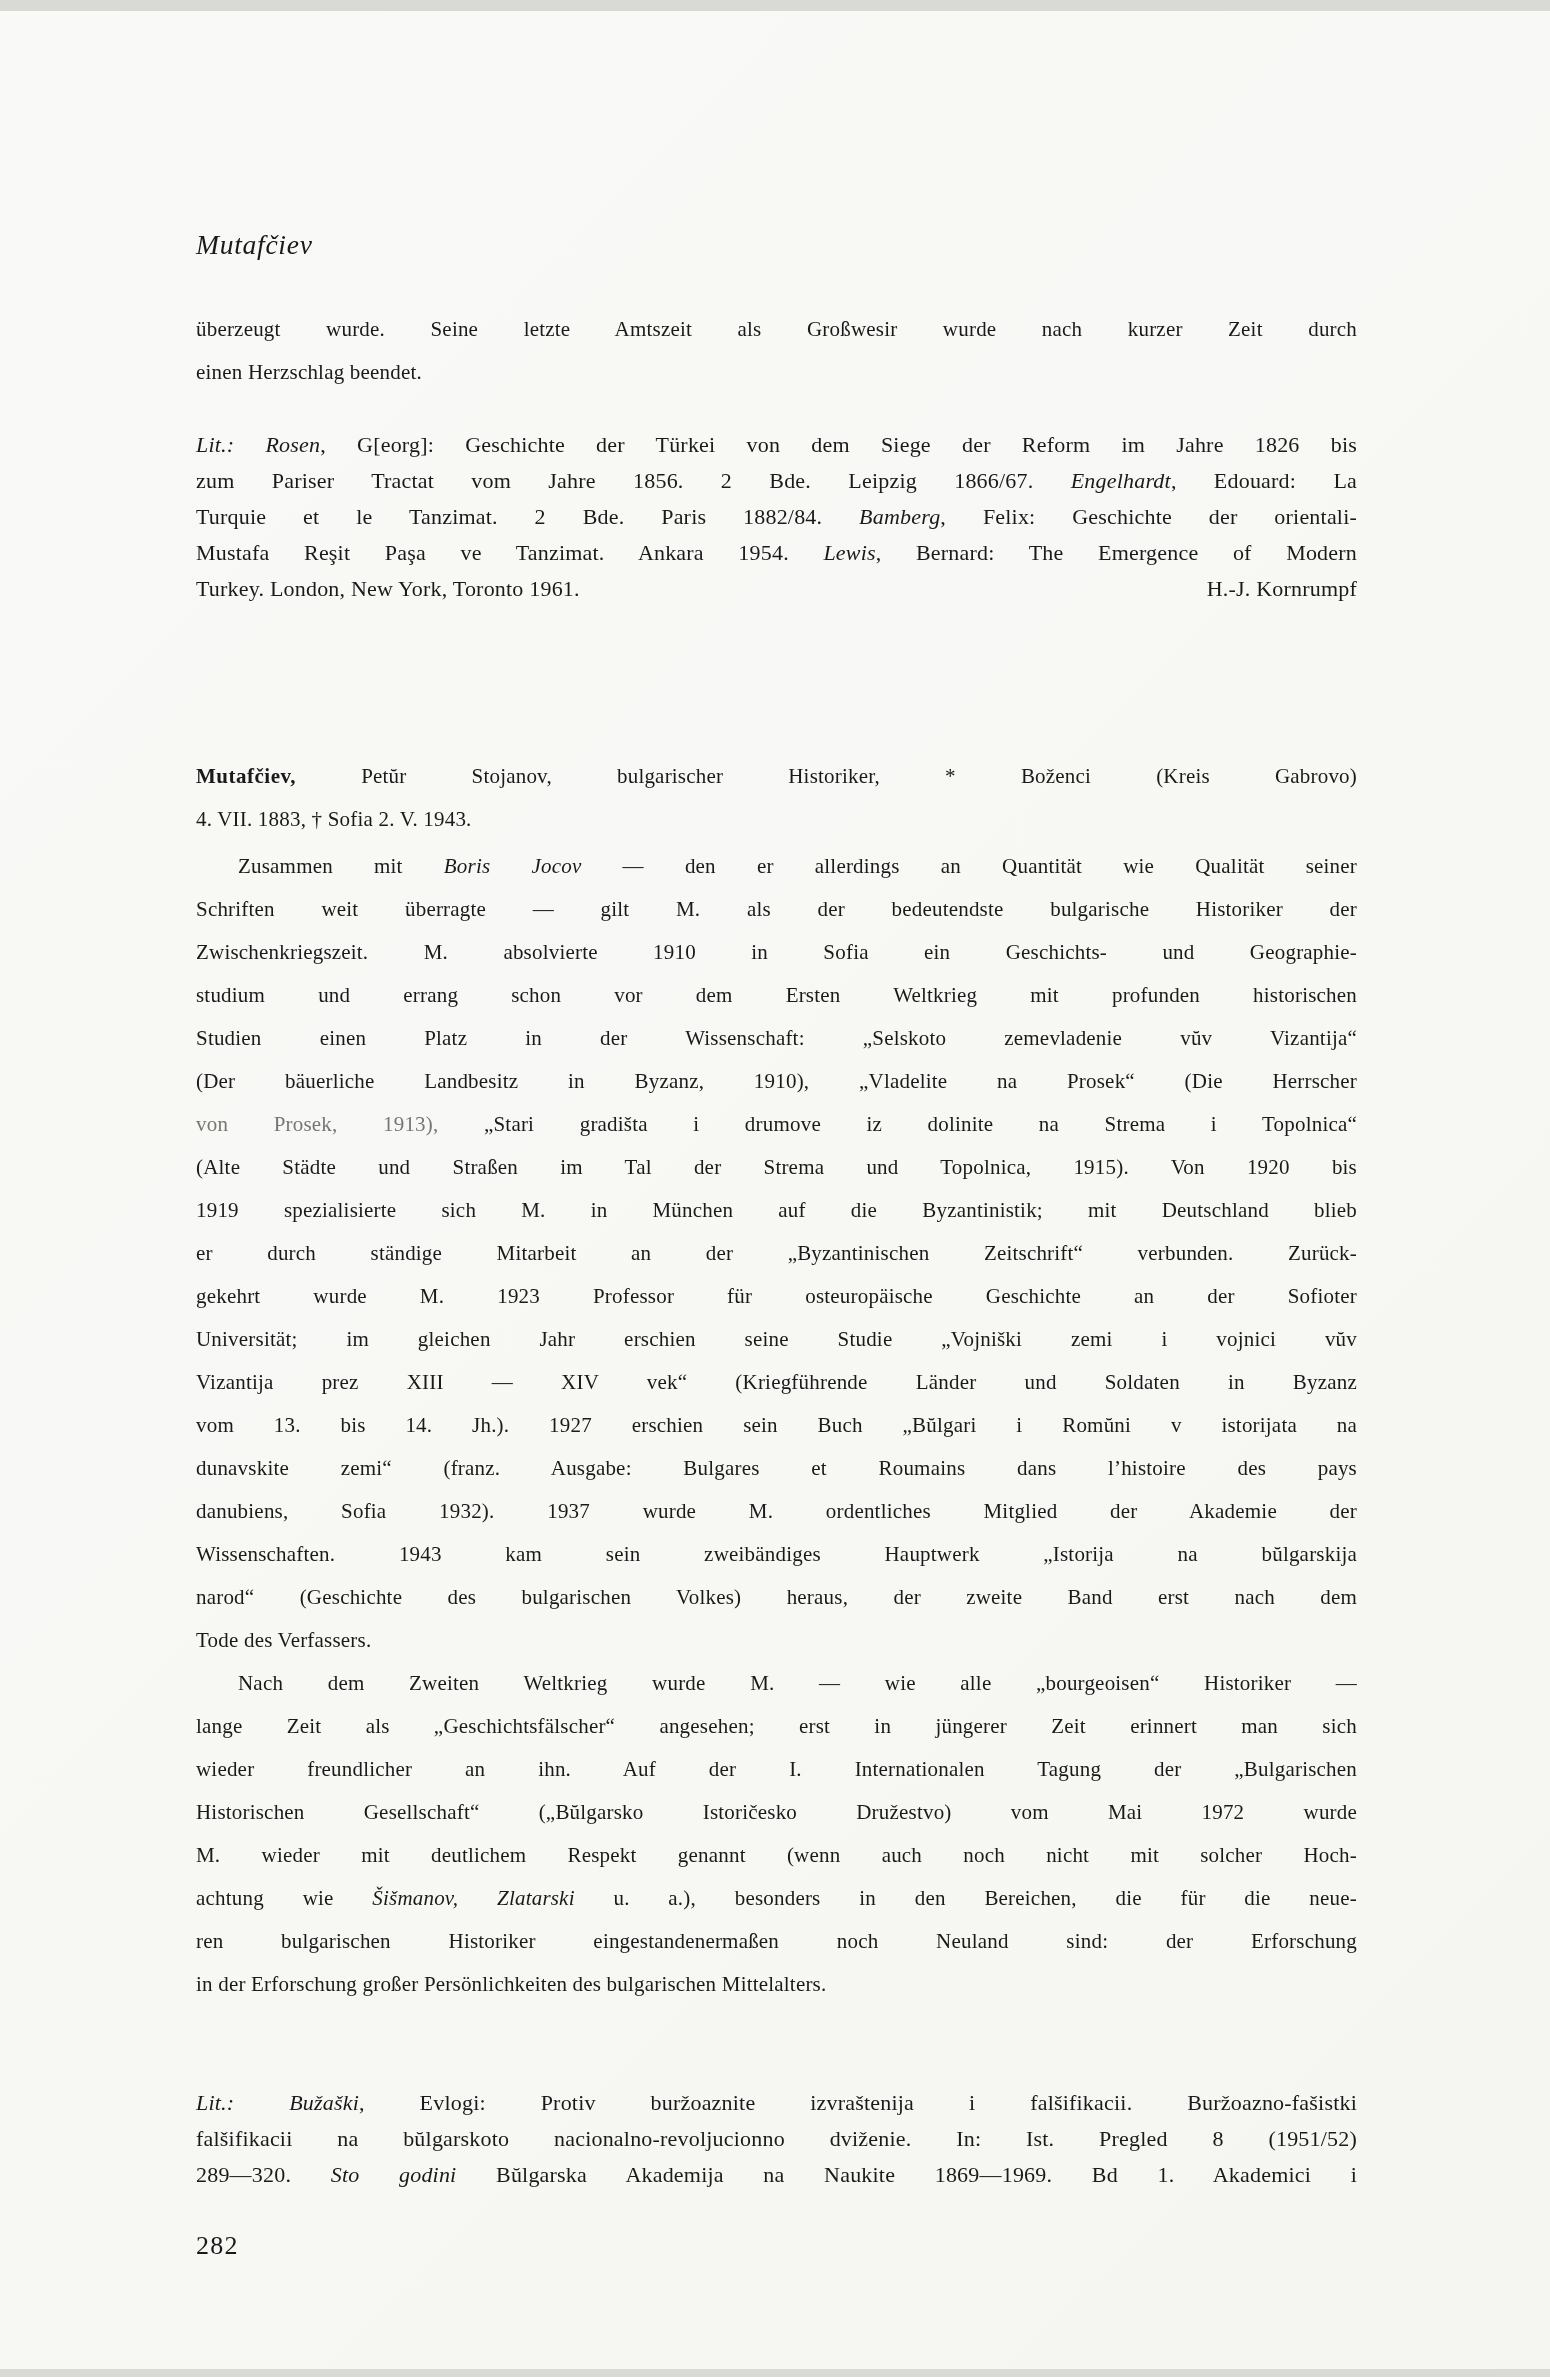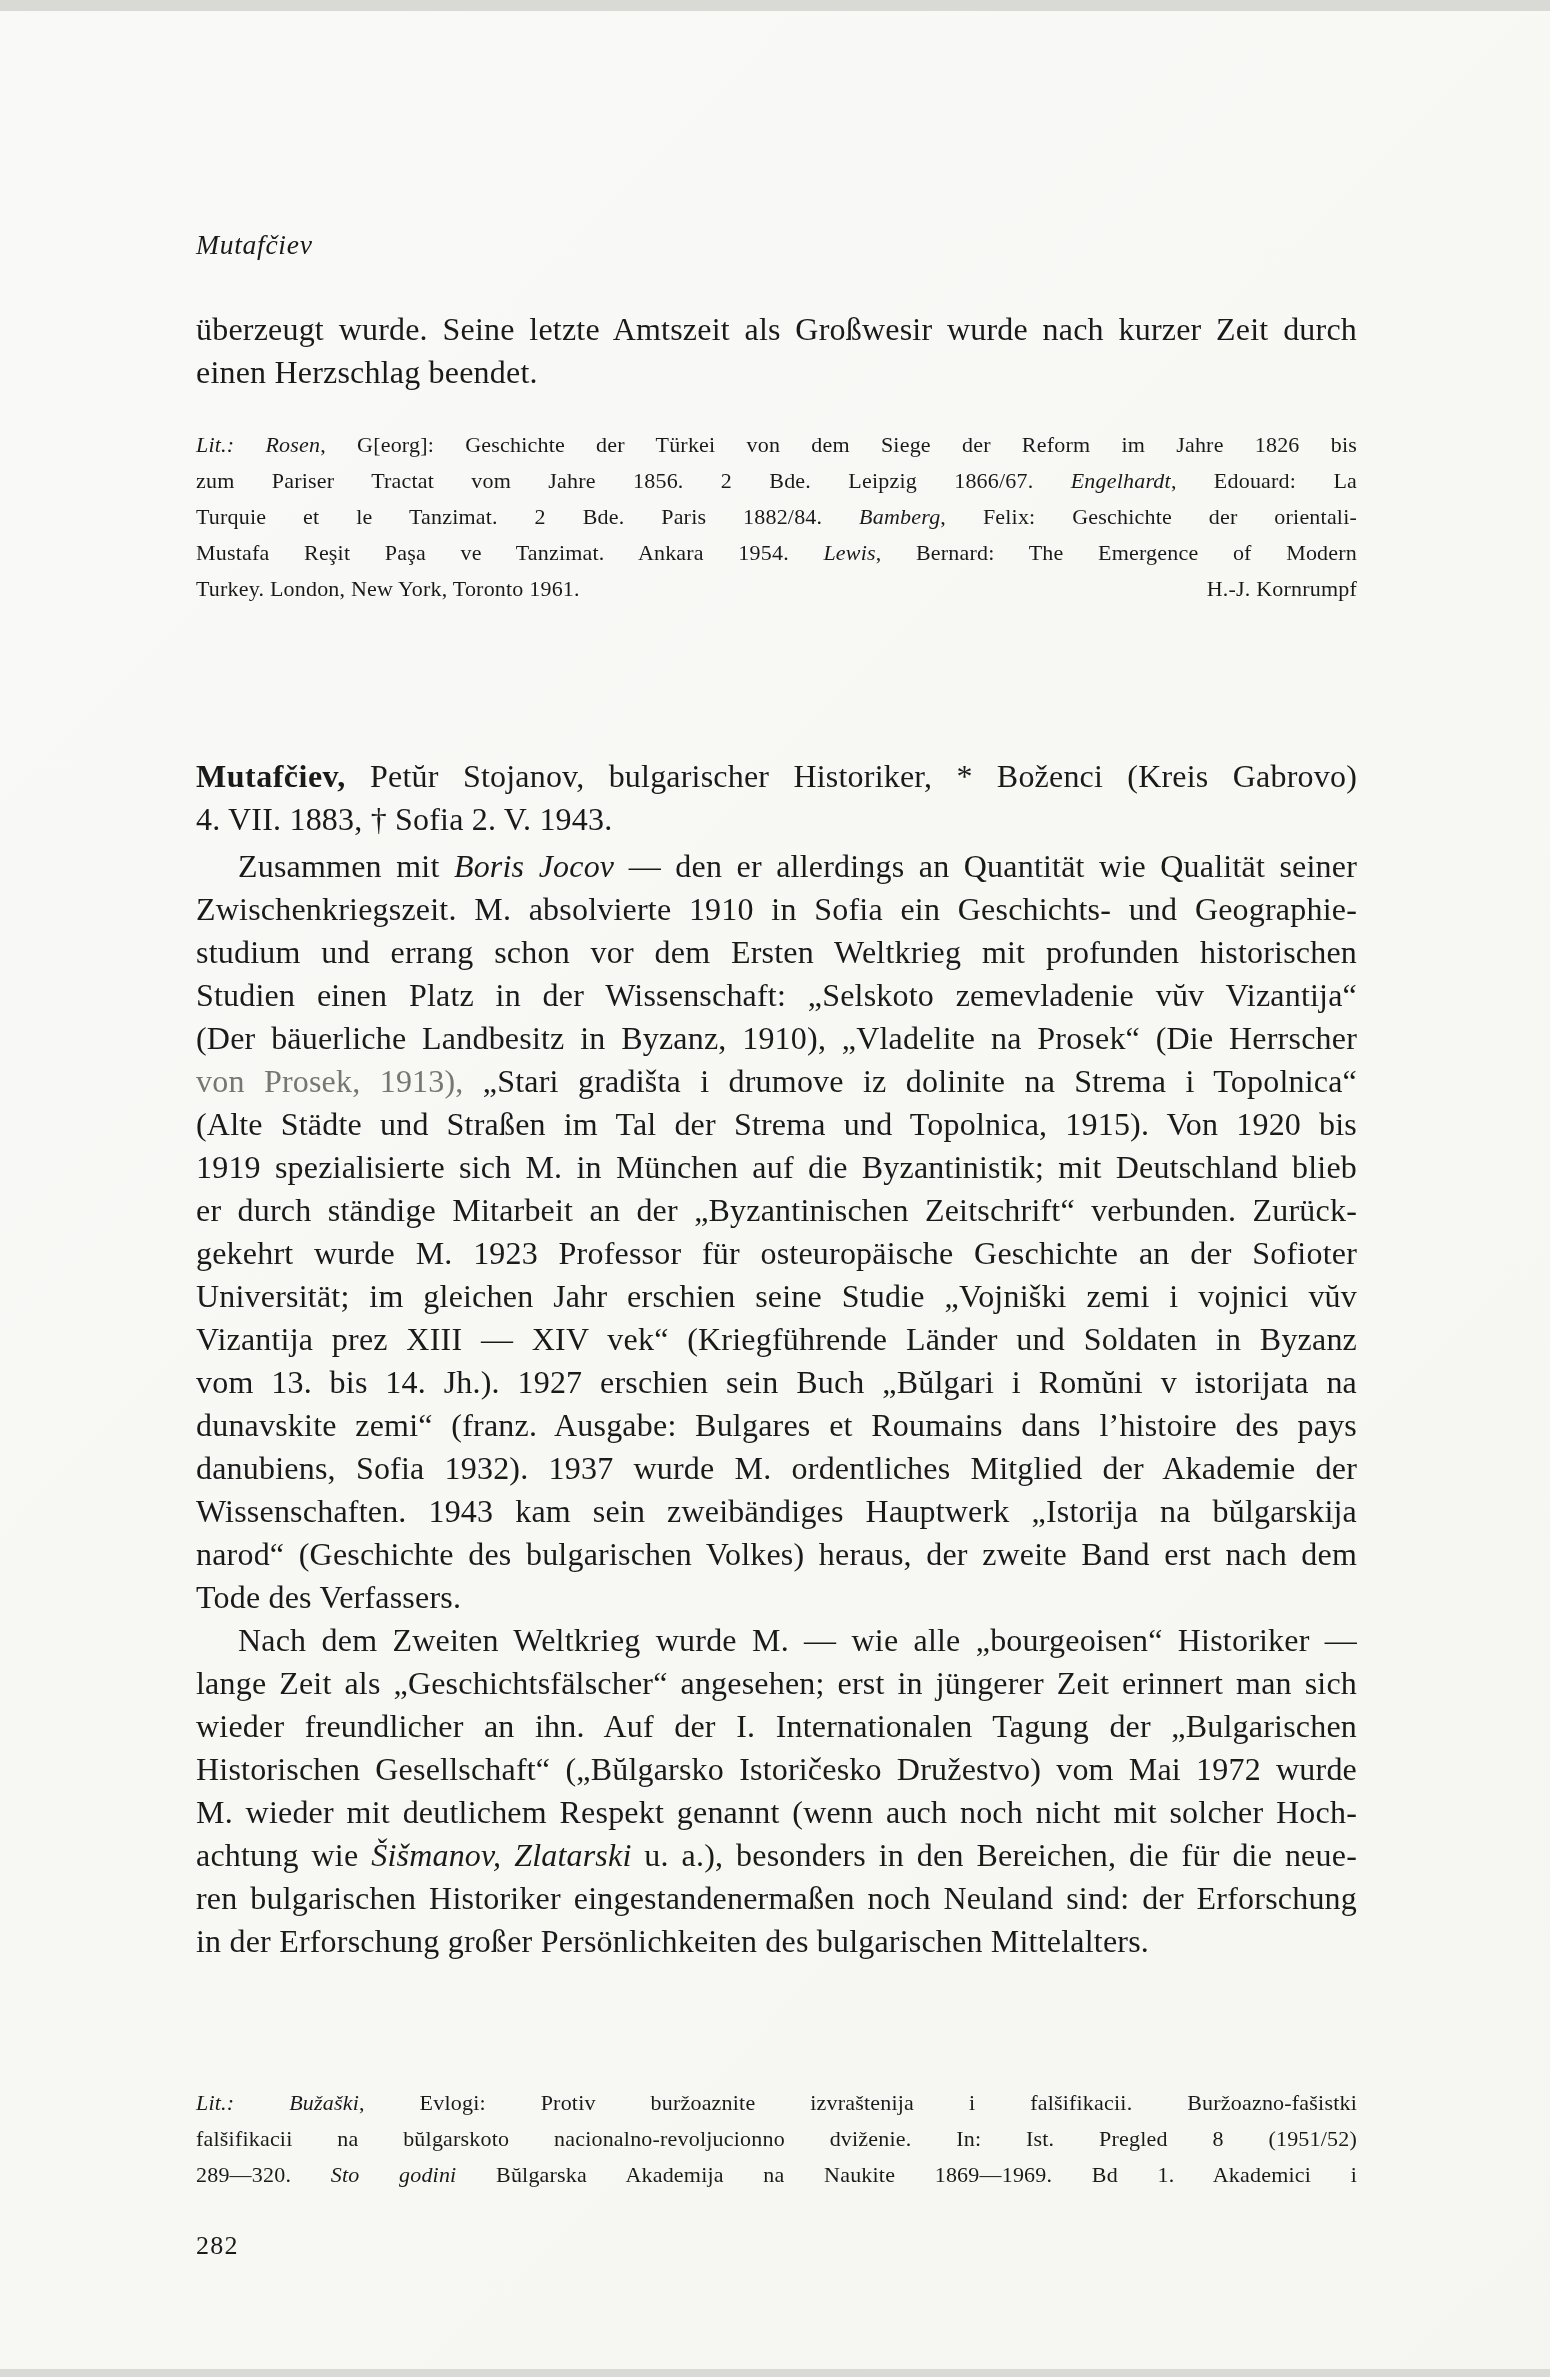--- a/index.html
+++ b/index.html
@@ -15,21 +15,21 @@
   }
   .col { position: absolute; left: 196px; width: 1161px; }
 
   .running-head {
     font-style: italic;
     font-size: 27.6px;
     line-height: 34px;
     letter-spacing: 0.7px;
   }
 
-  .body-text .ln { font-size: 32px; line-height: 43px; }
+  .body-text .ln { font-size: 21px; line-height: 43px; }
   .lit-text  .ln { font-size: 22px; line-height: 36px; }
 
   .ln {
     text-align: justify;
     text-align-last: justify;
     letter-spacing: 0.2px;
   }
   .ln.last { text-align-last: left; }
   .ln.ind  { padding-left: 42px; }
 
@@ -61,20 +61,21 @@
       <div class="ln last"><span class="sig">H.-J. Kornrumpf</span><span>Turkey. London, New York, Toronto 1961.</span></div>
     </div>
 
   <div class="col body-text" style="top:744px">
     <div>
         <div class="ln"><span class="bd">Mutafčiev,</span><span> Petŭr Stojanov, bulgarischer Historiker, * Boženci (Kreis Gabrovo)</span></div>
         <div class="ln last"><span>4. VII. 1883, † Sofia 2. V. 1943.</span></div>
       </div>
     <div style="margin-top:3.9px">
         <div class="ln ind"><span>Zusammen mit </span><span class="it">Boris Jocov</span><span> — den er allerdings an Quantität wie Qualität seiner</span></div>
+        <div class="ln"><span>Schriften weit überragte — gilt M. als der bedeutendste bulgarische Historiker der</span></div>
         <div class="ln"><span>Zwischenkriegszeit. M. absolvierte 1910 in Sofia ein Geschichts- und Geographie-</span></div>
         <div class="ln"><span>studium und errang schon vor dem Ersten Weltkrieg mit profunden historischen</span></div>
         <div class="ln"><span>Studien einen Platz in der Wissenschaft: „Selskoto zemevladenie vŭv Vizantija“</span></div>
         <div class="ln"><span>(Der bäuerliche Landbesitz in Byzanz, 1910), „Vladelite na Prosek“ (Die Herrscher</span></div>
         <div class="ln"><span class="faded">von Prosek, 1913), </span><span>„Stari gradišta i drumove iz dolinite na Strema i Topolnica“</span></div>
         <div class="ln"><span>(Alte Städte und Straßen im Tal der Strema und Topolnica, 1915). Von 1920 bis</span></div>
         <div class="ln"><span>1919 spezialisierte sich M. in München auf die Byzantinistik; mit Deutschland blieb</span></div>
         <div class="ln"><span>er durch ständige Mitarbeit an der „Byzantinischen Zeitschrift“ verbunden. Zurück-</span></div>
         <div class="ln"><span>gekehrt wurde M. 1923 Professor für osteuropäische Geschichte an der Sofioter</span></div>
         <div class="ln"><span>Universität; im gleichen Jahr erschien seine Studie „Vojniški zemi i vojnici vŭv</span></div>

